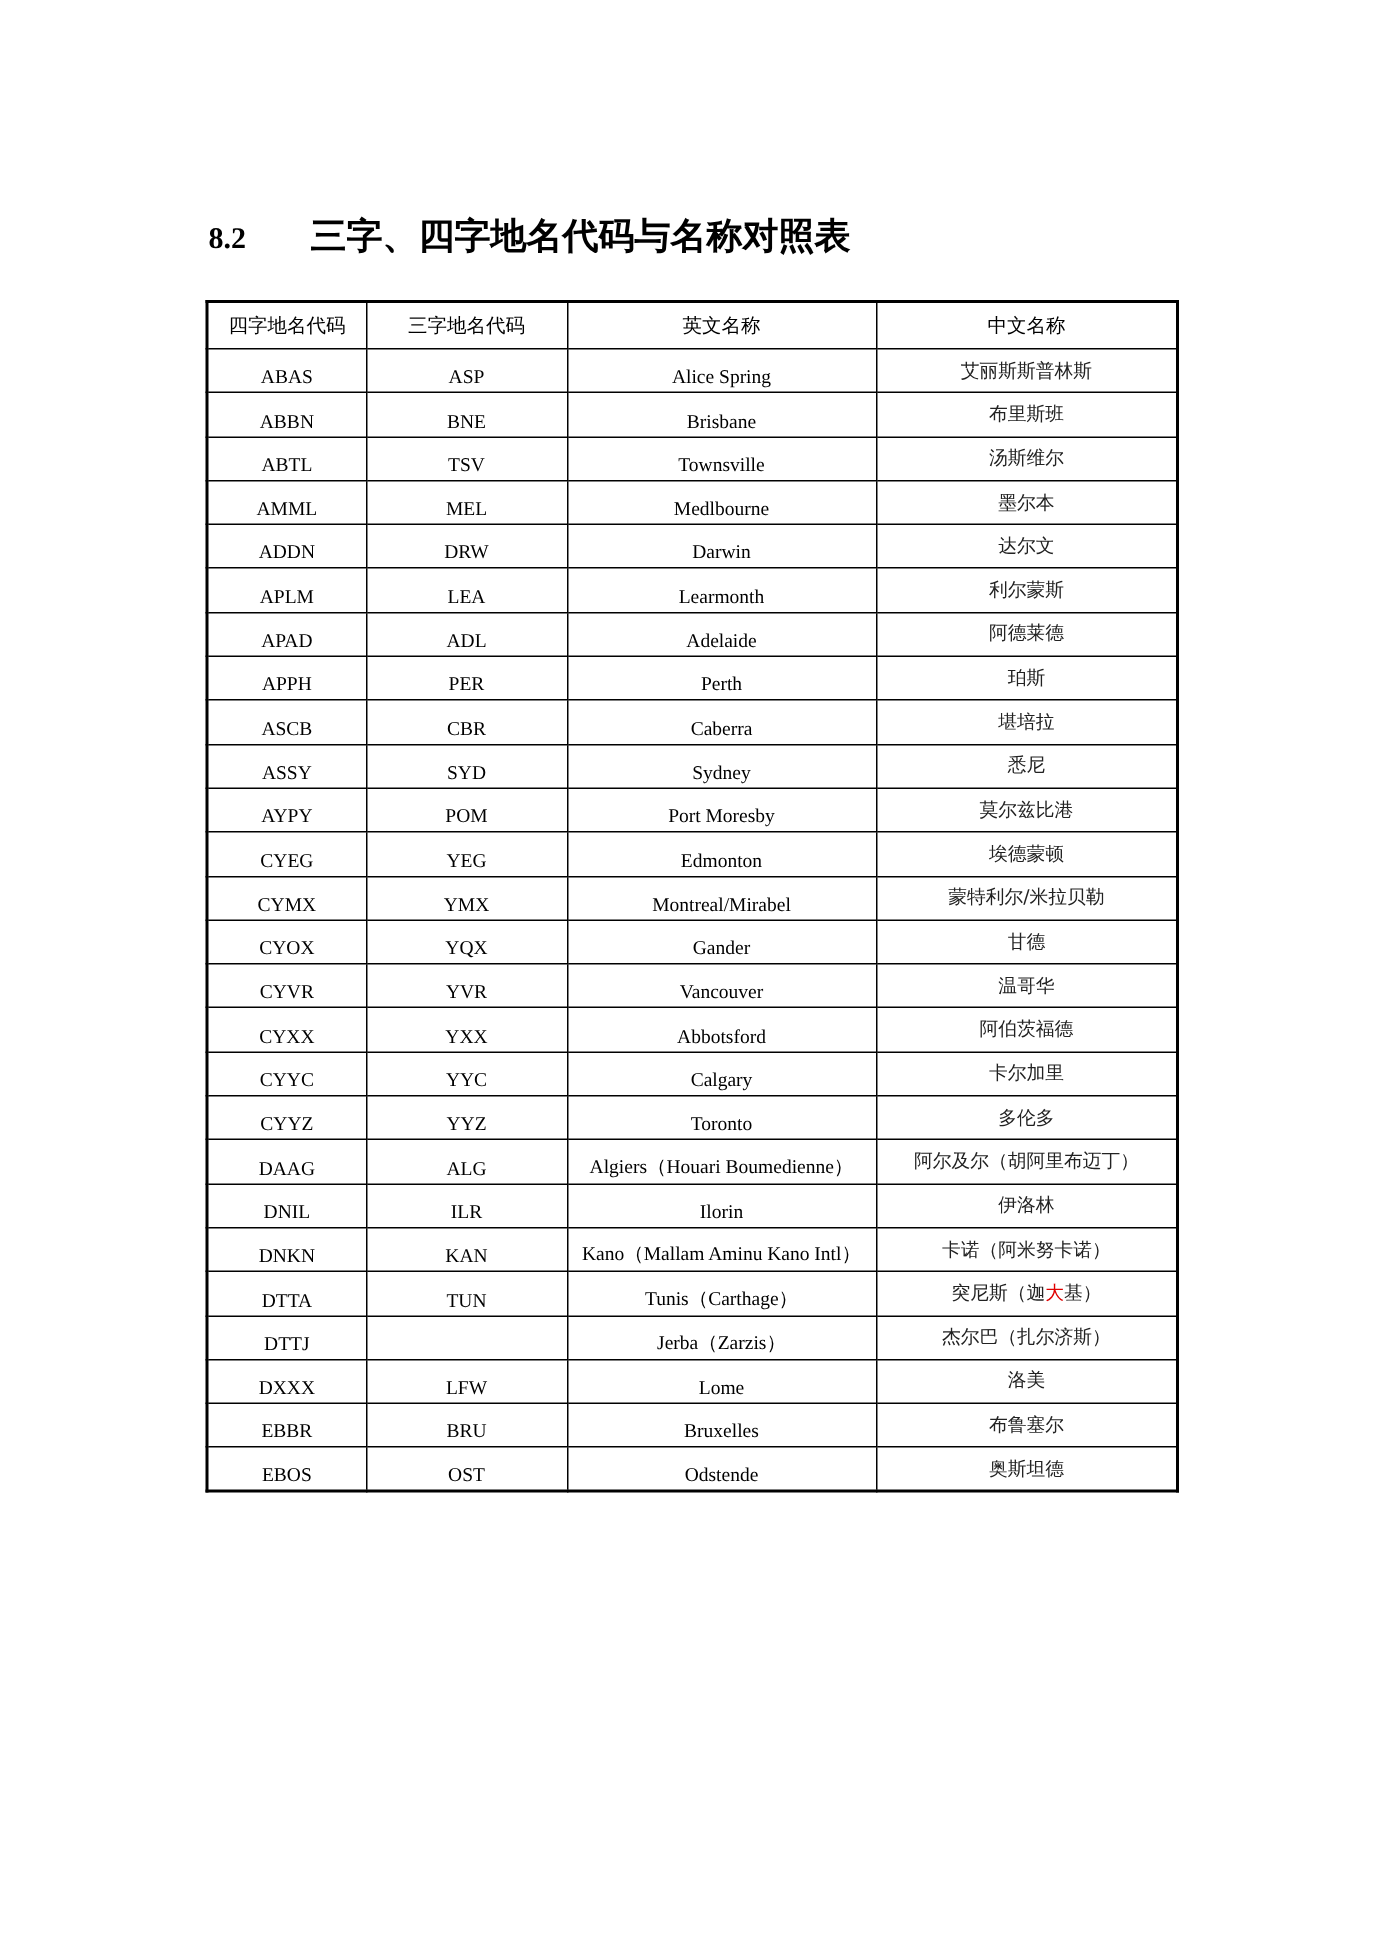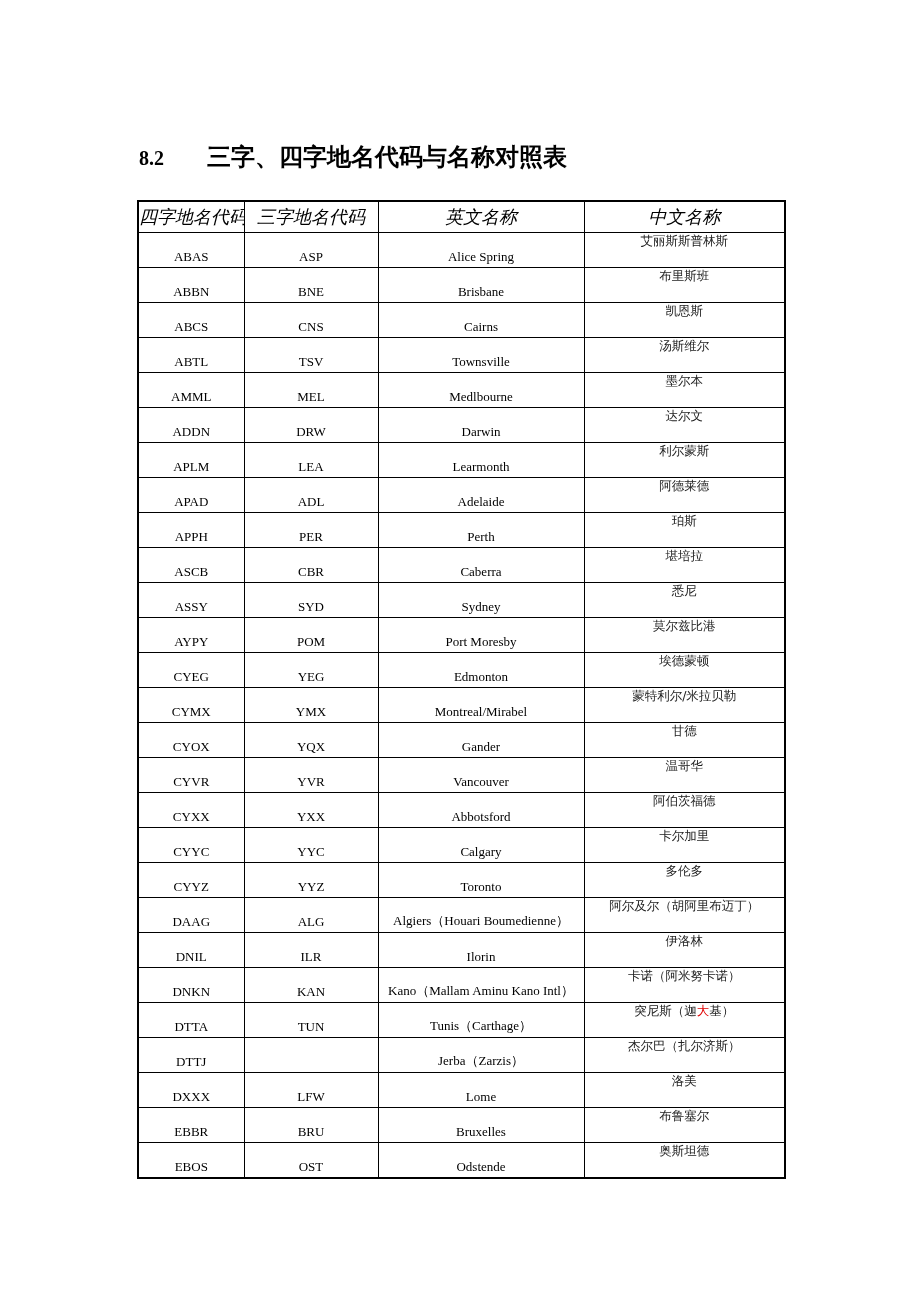--- a/index.html
+++ b/index.html
@@ -48,38 +48,37 @@
     table.codes th, table.codes td {
       border: 1.5px solid #000;
       text-align: center;
       padding: 0;
       white-space: nowrap;
       overflow: hidden;
     }
     table.codes th {
       height: 30px;
       font-weight: normal;
-      font-size: 18px;
+      font-size: 13px;
       font-family: "DejaVu Sans", "Liberation Sans", sans-serif;
       vertical-align: middle;
-      font-style: italic;
     }
     table.codes td {
       height: 29.3px;
       font-size: 13px;
       vertical-align: bottom;
       padding-bottom: 2px;
       box-sizing: border-box;
     }
     table.codes td.zh {
       font-family: "DejaVu Sans", "Liberation Sans", sans-serif;
       font-size: 12.5px;
       color: #222;
       vertical-align: middle;
-      padding-bottom: 17px;
+      padding-bottom: 0;
     }
     .red { color: #e00000; }
   </style>
 </head>
 <body>
 
 <div class="title">
   <span class="num">8.2</span><span>三字、四字地名代码与名称对照表</span>
 </div>
 
@@ -105,26 +104,20 @@
         <td>Alice Spring</td>
         <td class="zh">艾丽斯斯普林斯</td>
       </tr>
       <tr>
         <td>ABBN</td>
         <td>BNE</td>
         <td>Brisbane</td>
         <td class="zh">布里斯班</td>
       </tr>
       <tr>
-        <td>ABCS</td>
-        <td>CNS</td>
-        <td>Cairns</td>
-        <td class="zh">凯恩斯</td>
-      </tr>
-      <tr>
         <td>ABTL</td>
         <td>TSV</td>
         <td>Townsville</td>
         <td class="zh">汤斯维尔</td>
       </tr>
       <tr>
         <td>AMML</td>
         <td>MEL</td>
         <td>Medlbourne</td>
         <td class="zh">墨尔本</td>

